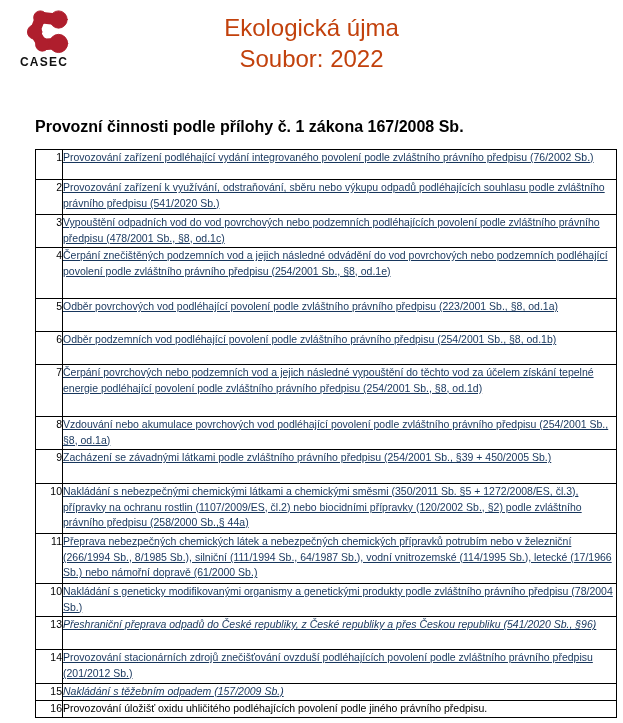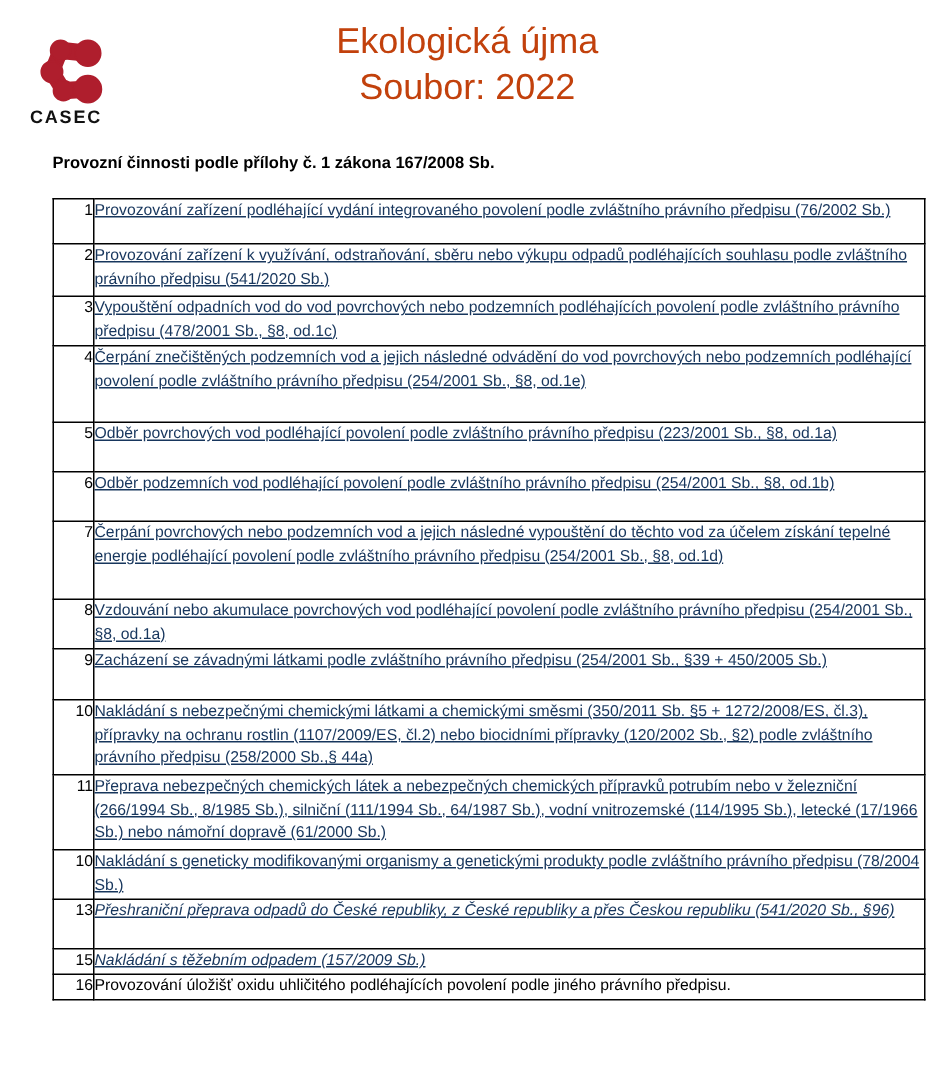--- a/index.html
+++ b/index.html
@@ -6,34 +6,34 @@
   .page{
     position:relative;
     width:623px;height:723px;
     background:#fff;
     font-family:"Liberation Sans",sans-serif;
     color:#000;
     overflow:hidden;
   }
   
   .header{position:relative;height:100px;}
-  .logo{position:absolute;left:20px;top:24px;width:62px;text-align:left;}
+  .logo{position:absolute;left:20px;top:8px;width:62px;text-align:left;}
   .logo svg{display:block;margin-left:2px;}
   .logo-text{
     font-weight:bold;font-size:12px;letter-spacing:1.2px;color:#111;
     margin-top:1px;
   }
   .titles{text-align:center;padding-top:12px;}
   .title,.subtitle{
     font-size:24px;line-height:31px;color:#c2410c;font-weight:400;
   }
   
   .section-heading{
-    margin:2px 0 0 35px;
-    font-size:11px;font-weight:bold;line-height:15px;
+    margin:19px 0 0 35px;
+    font-size:16px;font-weight:bold;line-height:15px;
   }
   
   table.activities{
     margin:15px 0 0 35px;
     width:582px;
     border-collapse:collapse;
     table-layout:fixed;
   }
   table.activities td{
     border:1px solid #000;
@@ -138,20 +138,24 @@
         <td class="txt"><a href="#" class="link">Přeprava nebezpečných chemických látek a nebezpečných chemických přípravků potrubím nebo v železniční (266/1994 Sb., 8/1985 Sb.), silniční (111/1994 Sb., 64/1987 Sb.), vodní vnitrozemské (114/1995 Sb.), letecké (17/1966 Sb.) nebo námořní dopravě (61/2000 Sb.)</a></td>
       </tr>
       <tr class="h33">
         <td class="num">10</td>
         <td class="txt"><a href="#" class="link">Nakládání s geneticky modifikovanými organismy a genetickými produkty podle zvláštního právního předpisu (78/2004 Sb.)</a></td>
       </tr>
       <tr class="h33 italic">
         <td class="num">13</td>
         <td class="txt"><a href="#" class="link">Přeshraniční přeprava odpadů do České republiky, z České republiky a přes Českou republiku (541/2020 Sb., §96)</a></td>
       </tr>
+      <tr class="h34">
+        <td class="num">14</td>
+        <td class="txt"><a href="#" class="link">Provozování stacionárních zdrojů znečišťování ovzduší podléhajících povolení podle zvláštního právního předpisu (201/2012 Sb.)</a></td>
+      </tr>
       <tr class="h16 italic">
         <td class="num">15</td>
         <td class="txt"><a href="#" class="link">Nakládání s těžebním odpadem (157/2009 Sb.)</a></td>
       </tr>
       <tr class="h17">
         <td class="num">16</td>
         <td class="txt"><span class="plain-text">Provozování úložišť oxidu uhličitého podléhajících povolení podle jiného právního předpisu.</span></td>
       </tr>
     </tbody>
   </table>

